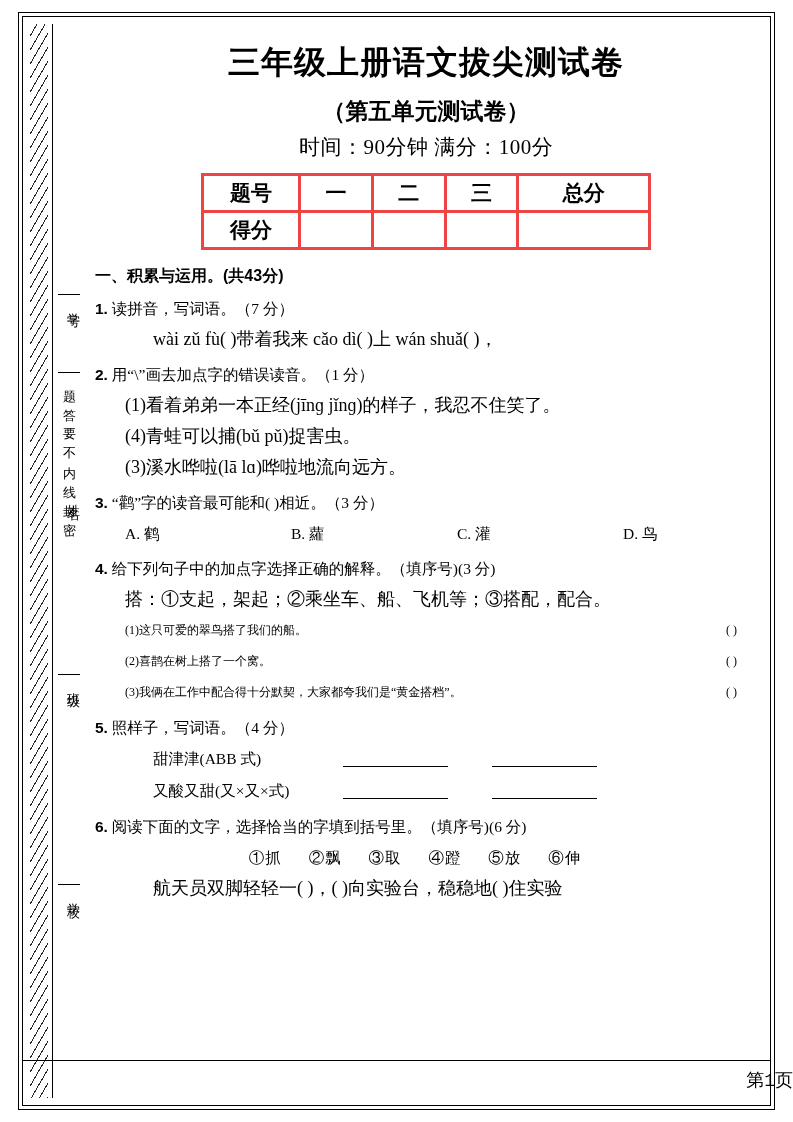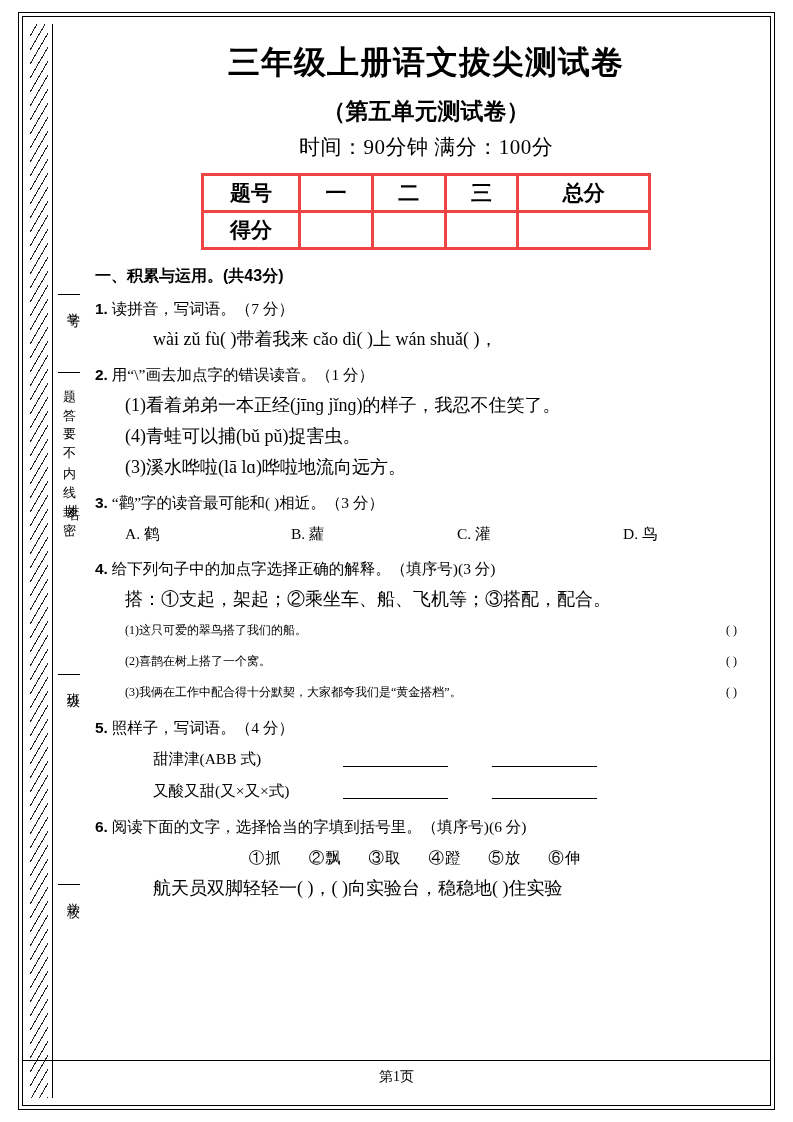--- a/index.html
+++ b/index.html
@@ -198,23 +198,23 @@
     font-size: 15.5px;
     line-height: 31px;
     letter-spacing: 1px;
   }
   .choice-line span { margin-right: 22px; }
   .footer {
     position: absolute;
     left: 0;
     right: 0;
     top: 1068px;
-    text-align: center;
-    font-size: 14px;
-    font-family: Liberation Serif, serif;
+    text-align: right;
+    font-size: 18px;
+    font-family: Liberation Mono, monospace;
   }
   .footer-rule-top {
     position: absolute;
     left: 22px;
     top: 1060px;
     width: 749px;
     border-top: 0.8px solid #000;
   }
 </style>
 </head>

